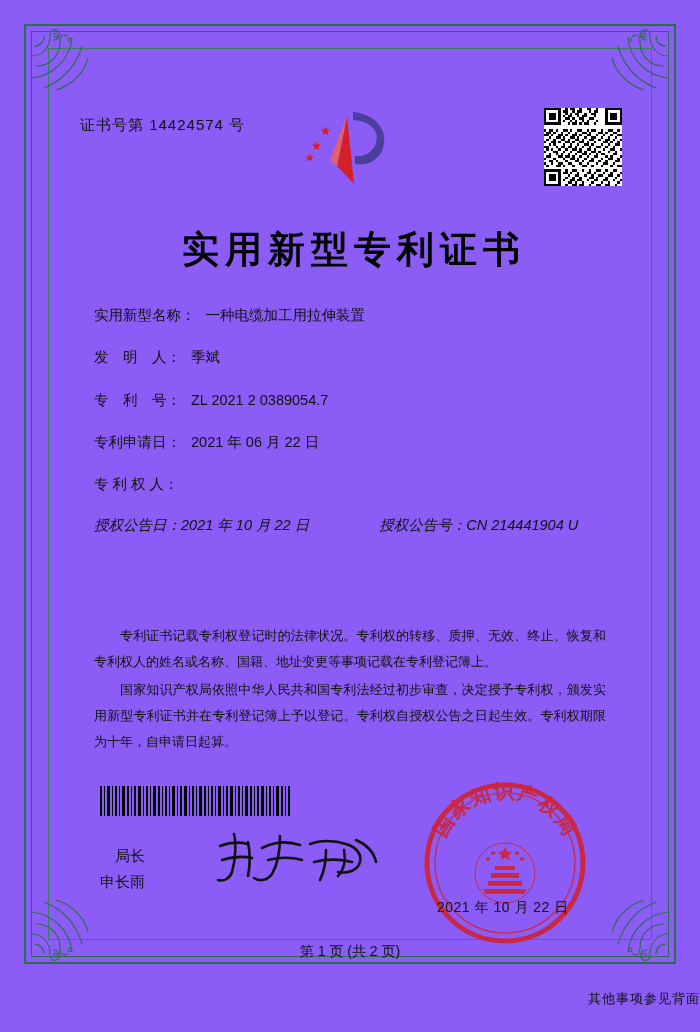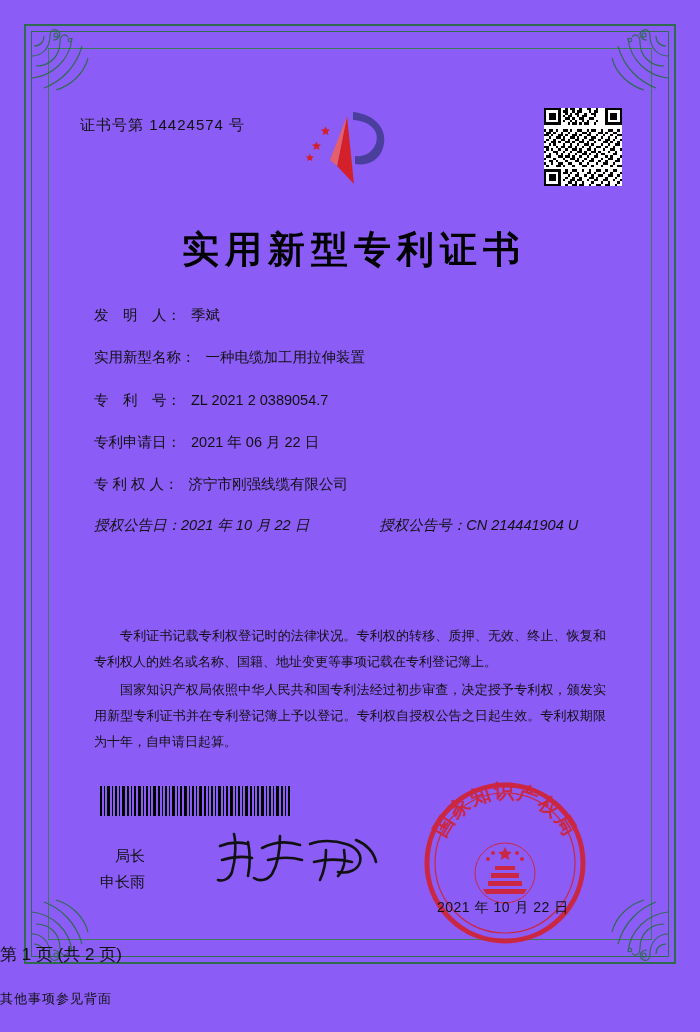--- a/index.html
+++ b/index.html
@@ -177,29 +177,29 @@
     font-size: 14px;
     color: #111;
     letter-spacing: 0.5px;
   }
 
   
   .page-no {
     position: absolute;
     left: 0; right: 0;
     top: 943px;
-    text-align: left;
-    font-size: 17px;
+    text-align: center;
+    font-size: 14px;
     color: #111;
   }
   .footnote {
     position: absolute;
     left: 0; right: 0;
     top: 990px;
-    text-align: left;
+    text-align: right;
     font-size: 13px;
     color: #111;
     letter-spacing: 1px;
   }
 </style>
 </head>
 <body>
 
 <div class="cert">
 
@@ -541,38 +541,37 @@
           <rect x="26" y="32" width="2" height="1"></rect>
           <rect x="30" y="32" width="1" height="1"></rect>
       </g>
     </svg>
   </div>
 
   <div class="title">实用新型专利证书</div>
 
   <div class="fields">
     <div class="field">
+      <span class="lbl">实用新型名称：</span>
+      <span class="val">一种电缆加工用拉伸装置</span>
+    </div>
+    <div class="field">
       <span class="lbl">发　明　人：</span>
       <span class="val">季斌</span>
-    </div>
-    <div class="field">
-      <span class="lbl">实用新型名称：</span>
-      <span class="val">一种电缆加工用拉伸装置</span>
     </div>
     <div class="field">
       <span class="lbl">专　利　号：</span>
       <span class="val">ZL 2021 2 0389054.7</span>
     </div>
     <div class="field">
       <span class="lbl">专利申请日：</span>
       <span class="val">2021 年 06 月 22 日</span>
     </div>
     <div class="field">
       <span class="lbl">专 利 权 人：</span>
-      <span class="val">济宁市刚强线缆有限公司</span>
     </div>
     <div class="field-inline">
       <span class="lbl">授权公告日：</span>
       <span class="val">2021 年 10 月 22 日</span>
       <span class="seg2">
         <span class="lbl">授权公告号：</span>
         <span class="val">CN 214441904 U</span>
       </span>
     </div>
   </div>

